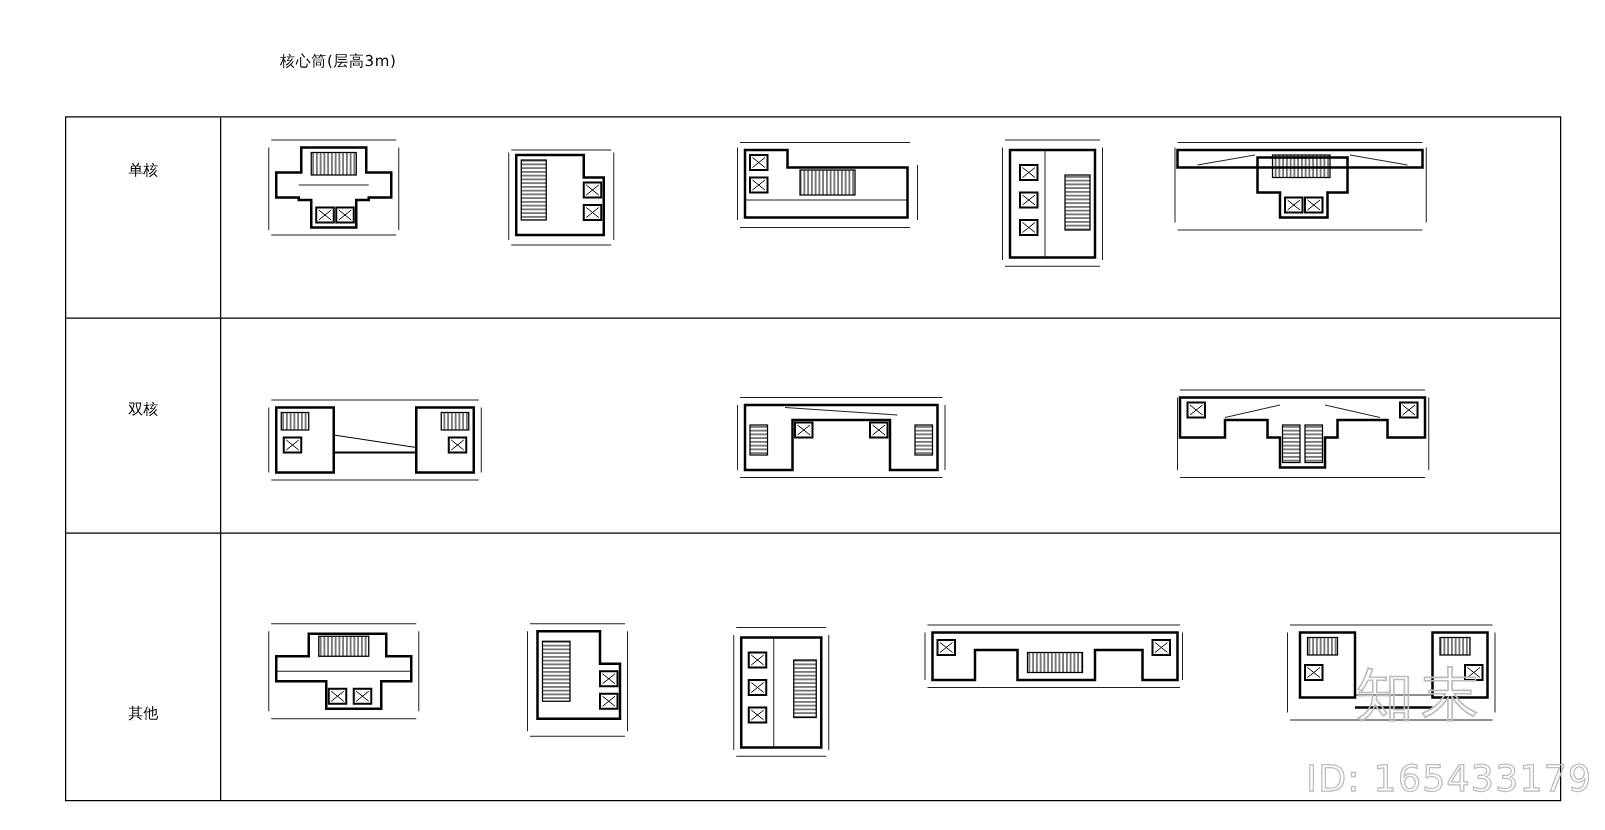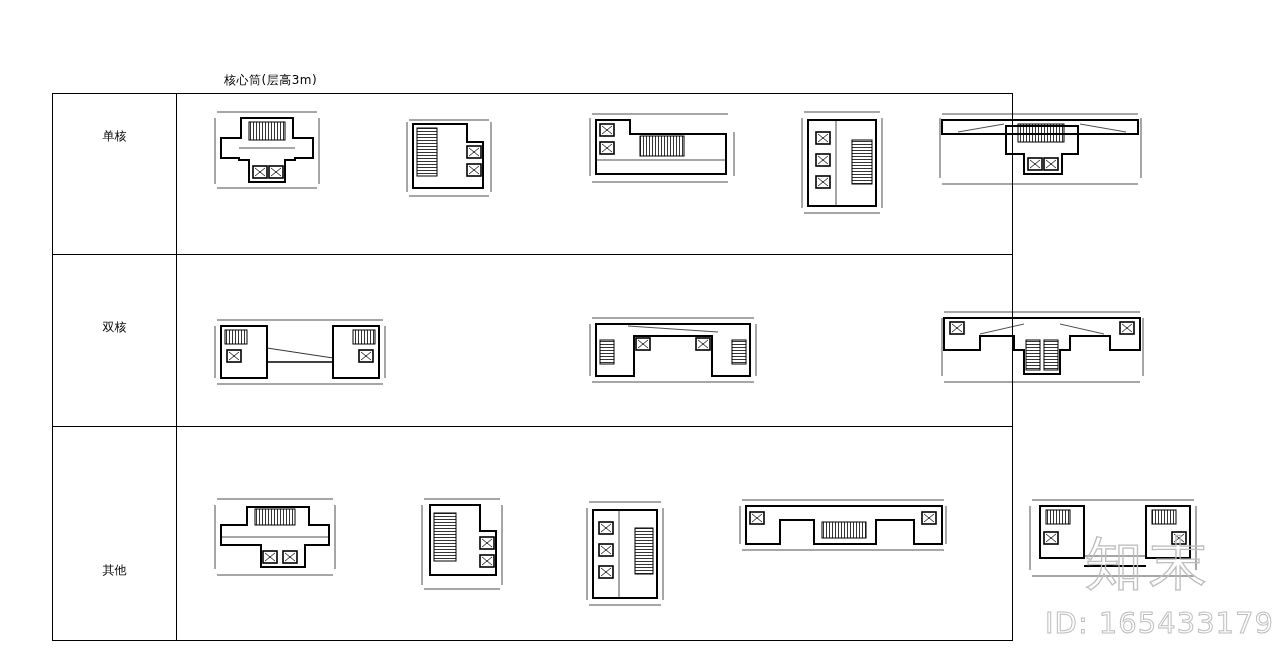--- a/index.html
+++ b/index.html
@@ -1,26 +1,26 @@
 <!DOCTYPE html>
 <html><head>
 <meta charset="utf-8">
 <style>
   html, body { margin: 0; padding: 0; background: #ffffff; }
   body { width: 1284px; height: 664px; position: relative; overflow: hidden;
          font-family: "DejaVu Sans", sans-serif; color: #000; }
-  .title { position: absolute; left: 224px; top: 72px; font-size: 12px; letter-spacing: 0.5px; }
-  .table { position: absolute; left: 52px; top: 93px; width: 961px; height: 548px;
+  .title { position: absolute; left: 224px; top: 41px; font-size: 12px; letter-spacing: 0.5px; }
+  .table { position: absolute; left: 52px; top: 93px; width: 1197px; height: 548px;
            border: 1.5px solid #000; box-sizing: border-box; }
   .hline { position: absolute; left: 0; right: 0; height: 0; border-top: 1.5px solid #000; }
   .vline { position: absolute; top: 0; bottom: 0; width: 0; border-left: 1.5px solid #000; left: 123px; }
   .row-label { position: absolute; left: 0; width: 123px; text-align: center; font-size: 12px; }
   .plan { position: absolute; }
   .plan svg { display: block; overflow: visible; }
-  .wm-logo { position: absolute; left: 1085px; top: 525px; font-size: 58px; color: transparent;
+  .wm-logo { position: absolute; left: 1085px; top: 525px; font-size: 46px; color: transparent;
              -webkit-text-stroke: 1.3px #bdbdbd; letter-spacing: 6px; font-family: "DejaVu Sans", sans-serif; }
   .wm-id { position: absolute; left: 1045px; top: 606px; font-size: 29px; color: transparent;
            -webkit-text-stroke: 1px #bdbdbd; font-family: "DejaVu Sans", sans-serif; letter-spacing: 1px; text-align: right; }
 </style>
 </head>
 <body>
 
 <div class="title">核心筒(层高3m)</div>
 
 <div class="table">

